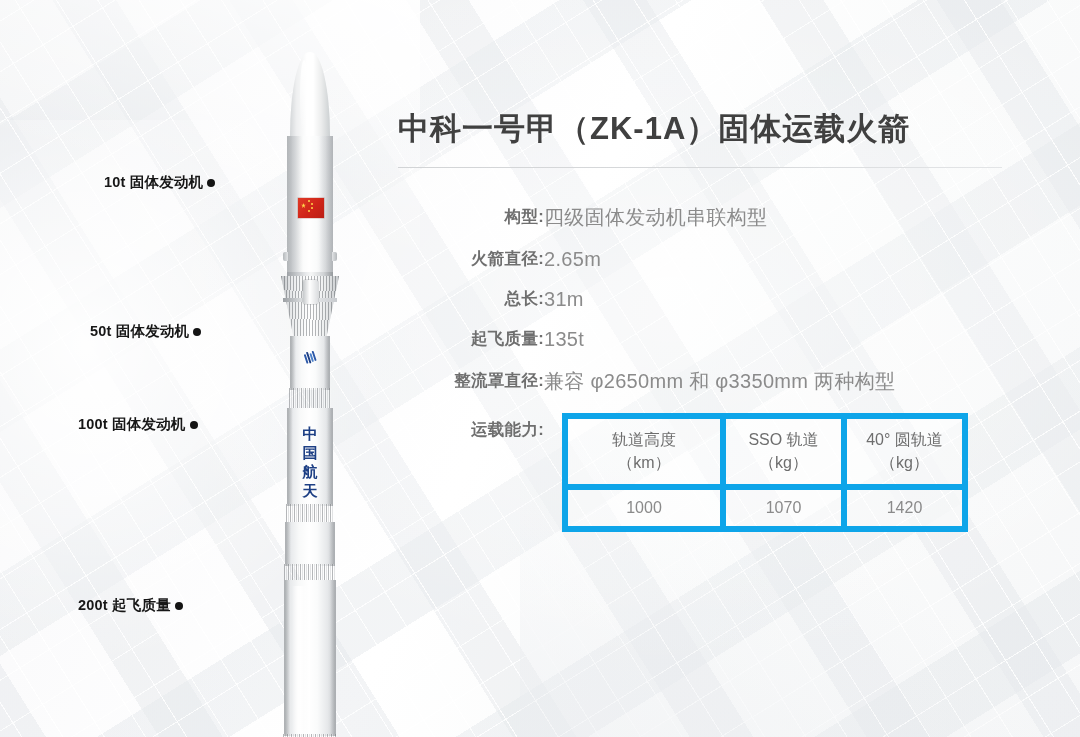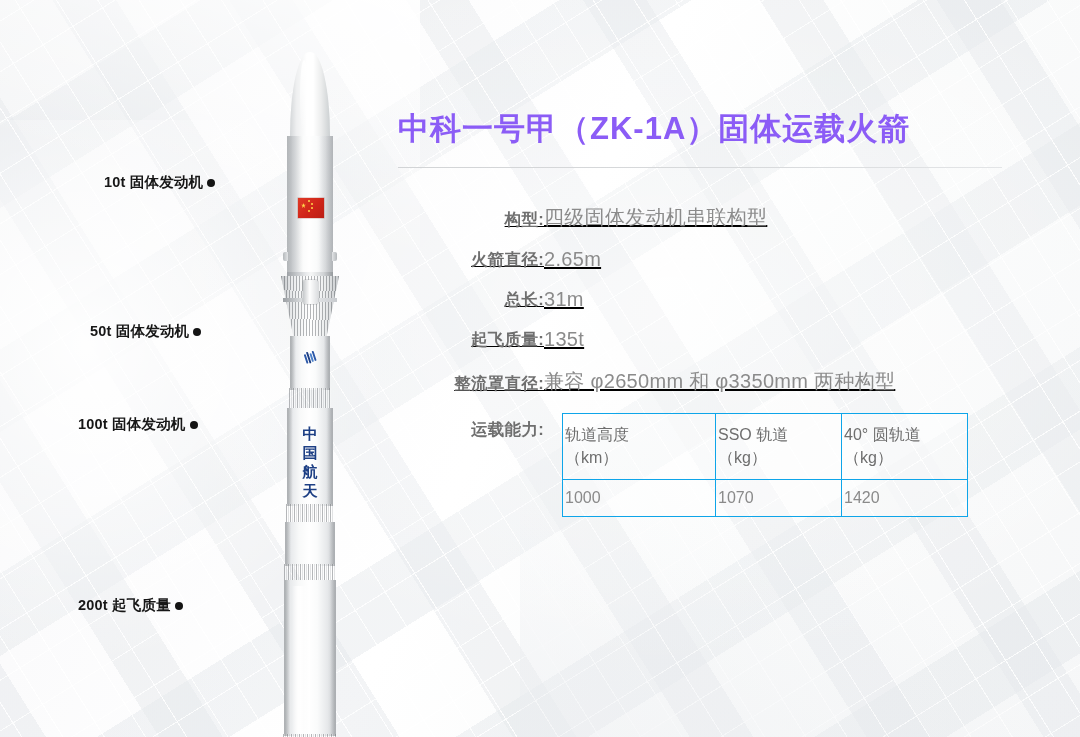--- a/index.html
+++ b/index.html
@@ -114,38 +114,38 @@
       rgba(255,255,255,0) calc(100% - 6px), rgba(120,124,128,.32) calc(100% - 1.5px));}
 
   
   .callout{position:absolute;display:flex;align-items:center;gap:4px;
     color:#171717;font-size:14.5px;font-weight:700;white-space:nowrap;}
   .callout .txt{letter-spacing:.2px;}
   .dot{width:8px;height:8px;border-radius:50%;background:#141414;flex:0 0 auto;}
 
   
   #panel{position:absolute;left:398px;top:110px;width:612px;}
-  .title{font-size:31px;font-weight:700;color:#8b5cf6;letter-spacing:1px;
+  .title{font-size:31px;font-weight:700;color:#404040;letter-spacing:1px;
     line-height:1.25;white-space:nowrap;}
   .rule{height:1px;margin-top:18px;width:604px;
     background:linear-gradient(90deg,#d2d4d6,#d8dadc 60%,#e3e5e7);}
 
   .specs{margin-top:36px;}
-  .srow{display:flex;align-items:flex-end;margin-bottom:17px;text-decoration:underline;}
+  .srow{display:flex;align-items:center;margin-bottom:17px;}
   .slabel{width:146px;text-align:right;flex:0 0 auto;
     font-size:16.5px;font-weight:700;color:#6f6f6f;letter-spacing:.3px;}
   .svalue{margin-left:0;font-size:20px;color:#8b8b8b;letter-spacing:.3px;white-space:nowrap;}
 
   .caprow{display:flex;align-items:flex-start;margin-top:18px;}
   .caplabel{width:146px;text-align:right;flex:0 0 auto;
     font-size:16.5px;font-weight:700;color:#6f6f6f;letter-spacing:.3px;padding-top:6px;}
 
   table.cap{margin-left:18px;border-collapse:collapse;width:406px;
     table-layout:fixed;background:rgba(255,255,255,.45);}
-  table.cap th,table.cap td{border:1px solid #0ea5e9;text-align:left;
+  table.cap th,table.cap td{border:6px solid #0ea5e9;text-align:center;
     color:#7c7c7c;font-weight:400;}
   table.cap th{font-size:16px;line-height:23px;padding:9px 2px 10px;color:#6e6e6e;}
   table.cap td{font-size:16px;padding:9px 2px;color:#8a8a8a;}
   table.cap tr td:first-child,table.cap tr th:first-child{width:148px;}
 </style>
 </head>
 <body>
 
 <div id="stage">
 

